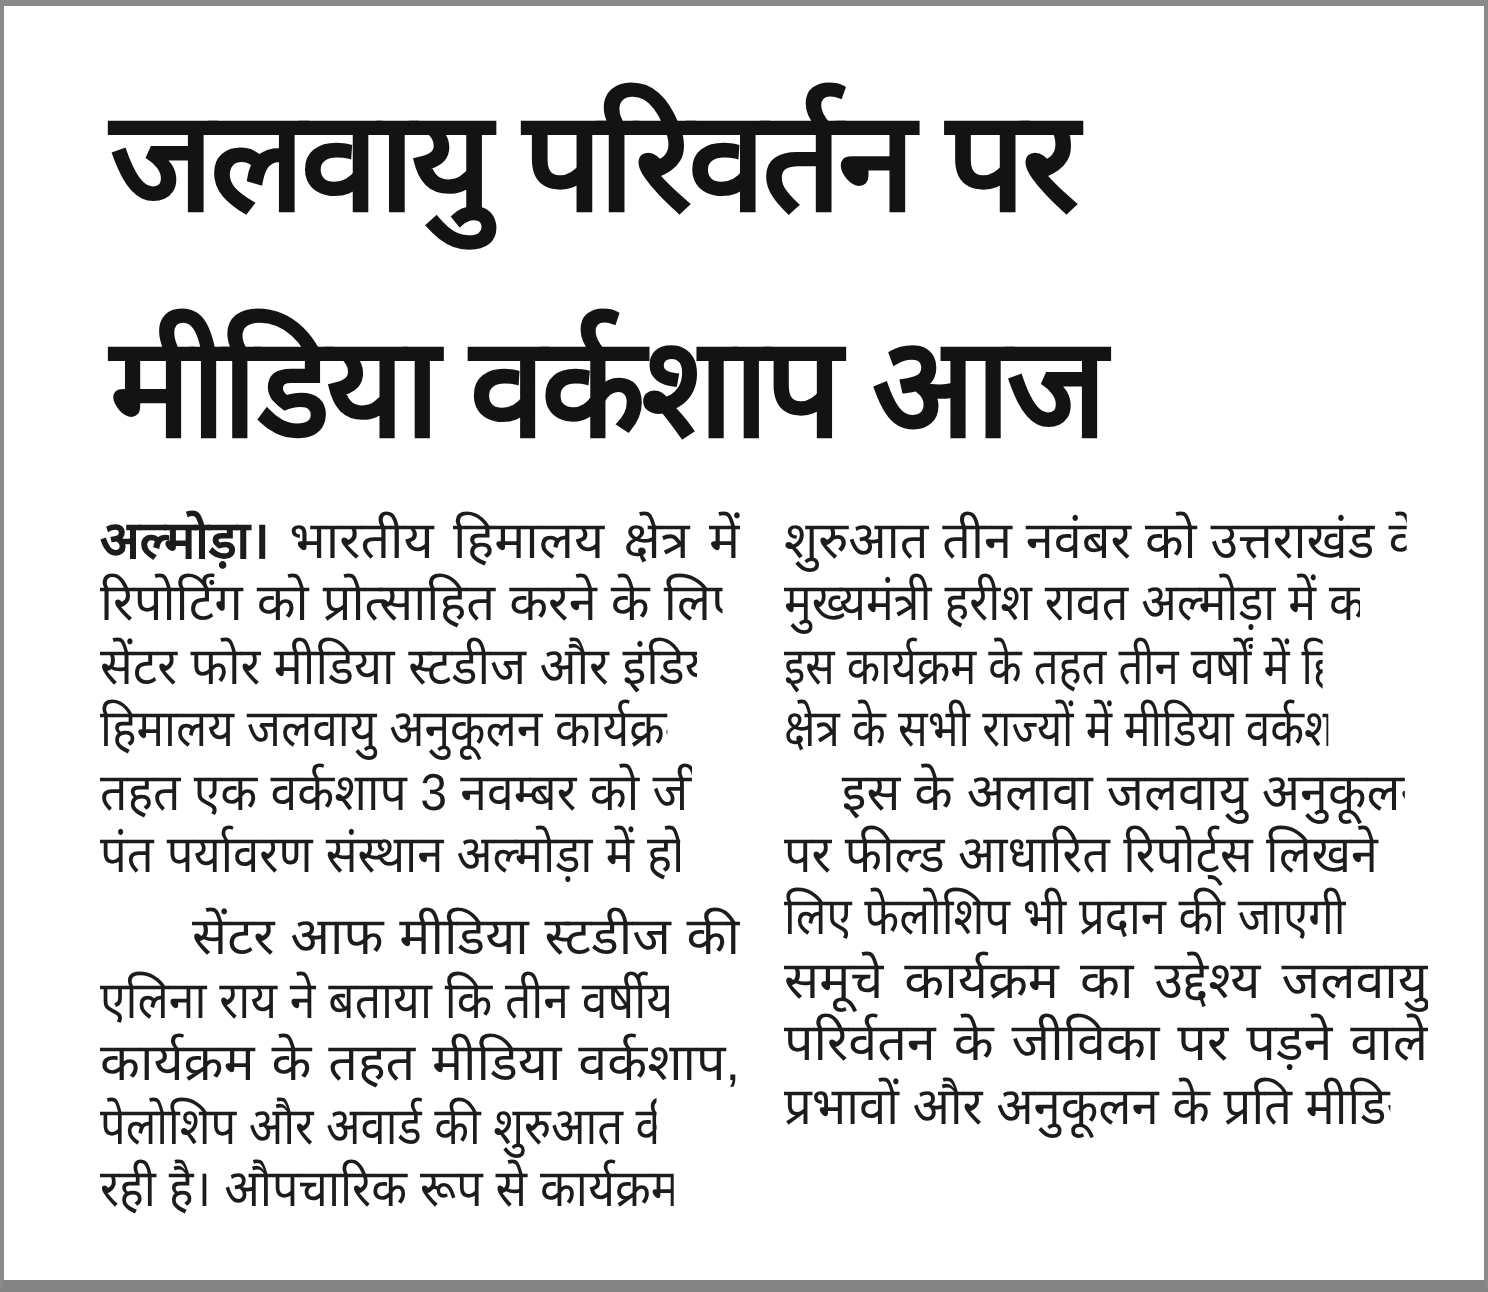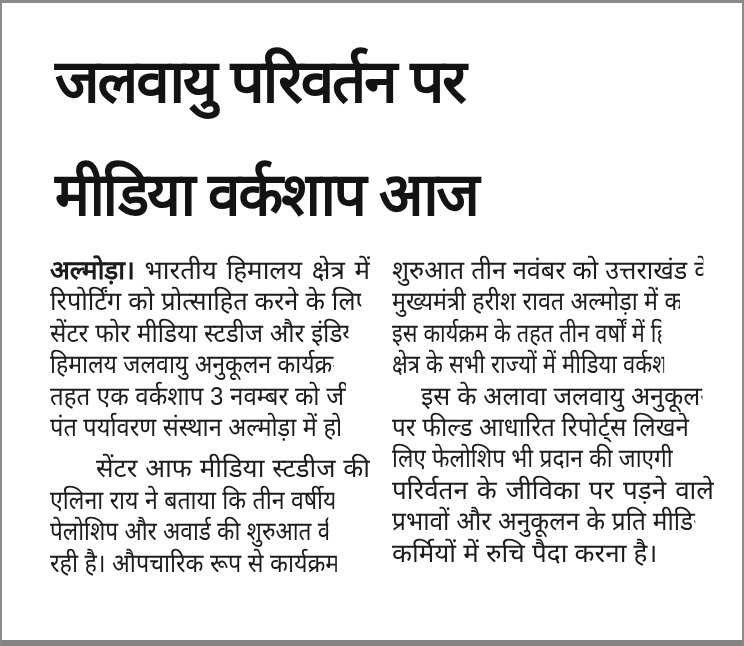--- a/index.html
+++ b/index.html
@@ -21,21 +21,21 @@
     font-family: "Liberation Sans", "DejaVu Sans", sans-serif;
   }
   .headline {
     position: absolute;
     left: 53px;
     top: 22px;
     width: 645px;
     margin: 0;
     color: #131313;
     font-weight: bold;
-    font-size: 60px;
+    font-size: 70px;
     line-height: 113px;
     letter-spacing: -2px;
   }
   .headline .hl {
     display: block;
     height: 113px;
     overflow: visible;
   }
   .col {
     position: absolute;
@@ -72,30 +72,31 @@
       <b class="dateline">अल्मोड़ा।</b>
       <span>भारतीय हिमालय क्षेत्र में</span>
     </div>
     <div class="line" style="white-space: nowrap; transform-origin: left top; transform: scaleX(0.972644);">रिपोर्टिंग को प्रोत्साहित करने के लिए</div>
     <div class="line" style="white-space: nowrap; transform-origin: left top; transform: scaleX(0.932945);">सेंटर फोर मीडिया स्टडीज और इंडियन</div>
     <div class="line" style="white-space: nowrap; transform-origin: left top; transform: scaleX(0.886427);">हिमालय जलवायु अनुकूलन कार्यक्रम के</div>
     <div class="line" style="white-space: nowrap; transform-origin: left top; transform: scaleX(0.924855);">तहत एक वर्कशाप 3 नवम्बर को जीबी</div>
     <div class="line" style="white-space: nowrap; transform-origin: left top; transform: scaleX(0.906516);">पंत पर्यावरण संस्थान अल्मोड़ा में होगी।</div>
     <div class="line ind1" style="">सेंटर आफ मीडिया स्टडीज की</div>
     <div class="line" style="white-space: nowrap; transform-origin: left top; transform: scaleX(0.888889);">एलिना राय ने बताया कि तीन वर्षीय इस</div>
+    <div class="line" style="">कार्यक्रम के तहत मीडिया वर्कशाप,</div>
     <div class="line" style="white-space: nowrap; transform-origin: left top; transform: scaleX(0.869565);">पेलोशिप और अवार्ड की शुरुआत की जा</div>
     <div class="line" style="white-space: nowrap; transform-origin: left top; transform: scaleX(0.896359);">रही है। औपचारिक रूप से कार्यक्रम की</div>
   </div>
 
   <div class="col col-right">
     <div class="line" style="white-space: nowrap; transform-origin: left top; transform: scaleX(0.966967);">शुरुआत तीन नवंबर को उत्तराखंड के</div>
     <div class="line" style="white-space: nowrap; transform-origin: left top; transform: scaleX(0.894444);">मुख्यमंत्री हरीश रावत अल्मोड़ा में करेंगे।</div>
     <div class="line" style="white-space: nowrap; transform-origin: left top; transform: scaleX(0.836364);">इस कार्यक्रम के तहत तीन वर्षों में हिमालय</div>
     <div class="line" style="white-space: nowrap; transform-origin: left top; transform: scaleX(0.845144);">क्षेत्र के सभी राज्यों में मीडिया वर्कशाप का</div>
     <div class="line ind2" style="white-space: nowrap; transform-origin: left top; transform: scaleX(0.964072);">इस के अलावा जलवायु अनुकूलन</div>
     <div class="line" style="white-space: nowrap; transform-origin: left top; transform: scaleX(0.930636);">पर फील्ड आधारित रिपोर्ट्स लिखने के</div>
     <div class="line" style="white-space: nowrap; transform-origin: left top; transform: scaleX(0.872629);">लिए फेलोशिप भी प्रदान की जाएगी। इस</div>
+    <div class="line" style="">समूचे कार्यक्रम का उद्देश्य जलवायु</div>
     <div class="line" style="">परिर्वतन के जीविका पर पड़ने वाले</div>
     <div class="line" style="white-space: nowrap; transform-origin: left top; transform: scaleX(0.94152);">प्रभावों और अनुकूलन के प्रति मीडिया</div>
-    <div class="line endline" style="">कर्मियों में रुचि पैदा करना है।</div>
   </div>
 
 </div>
 
 </body></html>

